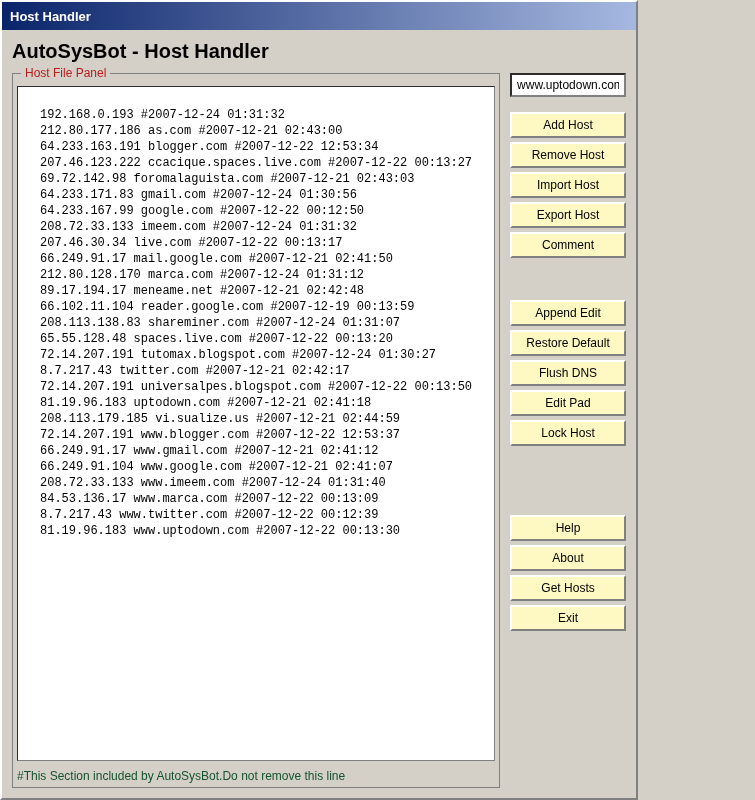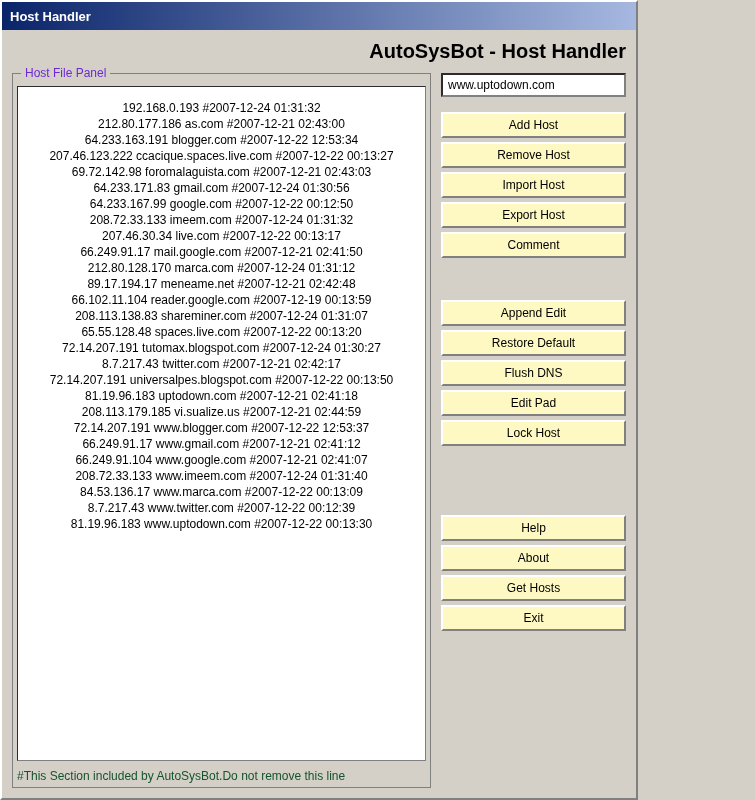--- a/index.html
+++ b/index.html
@@ -41,21 +41,21 @@
     }
 
     .window-content {
       display: flex;
       flex-direction: column;
       flex: 1;
       padding: 10px;
     }
 
     .app-title {
-      text-align: right;
+      text-align: left;
       font-size: 20px;
       font-weight: bold;
       margin-bottom: 10px;
     }
 
     .main-area {
       display: flex;
       flex: 1;
       gap: 10px;
     }
@@ -75,33 +75,32 @@
       padding-top: 8px;
     }
 
     .host-file-panel-label {
       position: absolute;
       top: -8px;
       left: 8px;
       background: #d4d0c8;
       padding: 0 4px;
       font-size: 12px;
-      color: #6d28d9;
+      color: #b91c1c;
     }
 
     .host-list {
       flex: 1;
       overflow-y: auto;
-      padding: 13px;
+      padding: 20px;
       background: white;
       border: 1px inset #808080;
       margin: 4px;
       font-size: 12px;
-      font-family: Liberation Sans, sans-serif;
-      text-align: center;
+      font-family: Liberation Mono, monospace;
     }
 
     .host-list-item {
       padding: 1px 2px;
       white-space: nowrap;
       cursor: default;
       font-size: 12px;
     }
 
     .footer-text {

